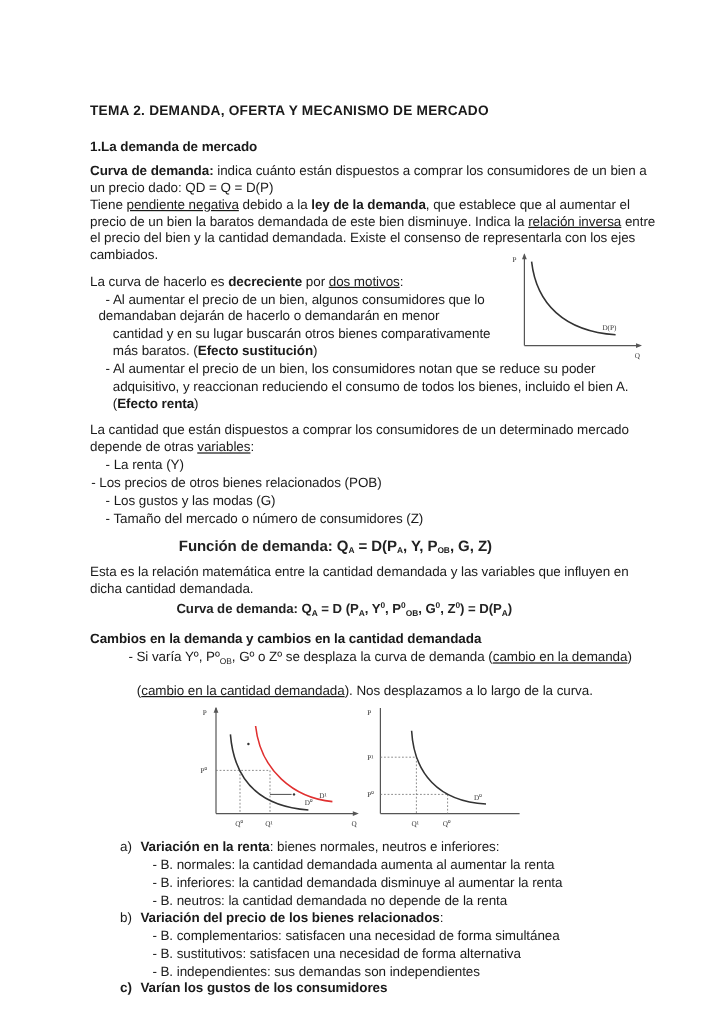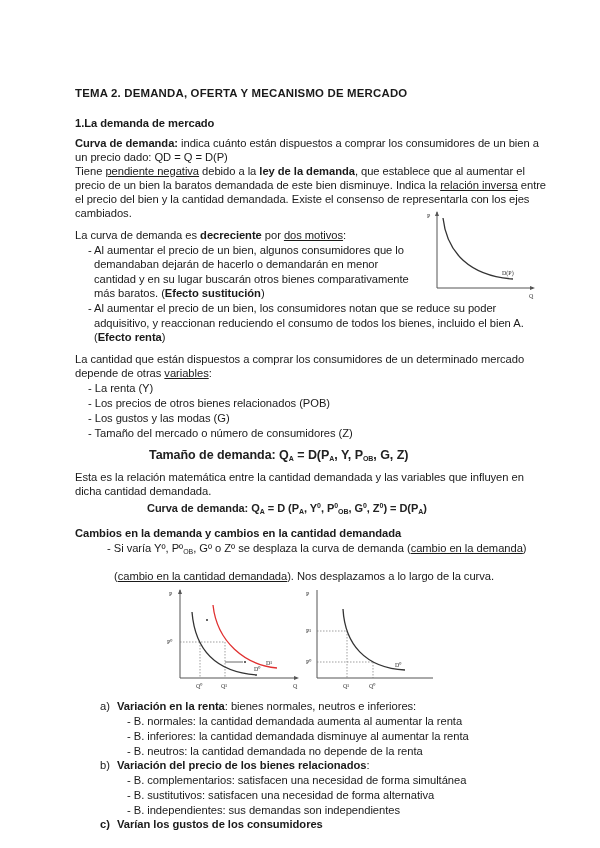--- a/index.html
+++ b/index.html
@@ -33,24 +33,24 @@
   <div class="ln" style="top:128px;">
     <span>Tiene </span><span class="u">pendiente negativa</span><span> debido a la </span><span class="b">ley de la demanda</span><span>, que establece que al aumentar el</span>
   </div>
   <div class="ln" style="top:142px;">
     <span>precio de un bien la baratos demandada de este bien disminuye. Indica la </span><span class="u">relación inversa</span><span> entre</span>
   </div>
   <div class="ln" style="top:156px;">el precio del bien y la cantidad demandada. Existe el consenso de representarla con los ejes</div>
   <div class="ln" style="top:170px;">cambiados.</div>
 
   <div class="ln" style="top:192px;">
-    <span>La curva de demanda es </span><span class="b">decreciente</span><span> por </span><span class="u">dos motivos</span><span>:</span>
+    <span>La curva de hacerlo es </span><span class="b">decreciente</span><span> por </span><span class="u">dos motivos</span><span>:</span>
   </div>
   <div class="ln" style="top:207px; left:88px;text-align:right;">- Al aumentar el precio de un bien, algunos consumidores que lo</div>
-  <div class="ln" style="top:221px; left:94px;text-align:center;">demandaban dejarán de hacerlo o demandarán en menor</div>
+  <div class="ln" style="top:221px; left:82px;text-align:center;">demandaban dejarán de hacerlo o demandarán en menor</div>
   <div class="ln" style="top:236px; left:94px;">cantidad y en su lugar buscarán otros bienes comparativamente</div>
   <div class="ln" style="top:250px; left:94px;">
     <span>más baratos. (</span><span class="b">Efecto sustitución</span><span>)</span>
   </div>
   <div class="ln" style="top:265px; left:88px;">- Al aumentar el precio de un bien, los consumidores notan que se reduce su poder</div>
   <div class="ln" style="top:280px; left:94px;">adquisitivo, y reaccionan reduciendo el consumo de todos los bienes, incluido el bien A.</div>
   <div class="ln" style="top:294px; left:94px;">
     <span>(</span><span class="b">Efecto renta</span><span>)</span>
   </div>
 
@@ -63,26 +63,26 @@
     <text x="104" y="90" font-size="6">Q</text>
     <path d="M18,10 C22,45 45,68 88,71" stroke="#333" stroke-width="1.3" fill="none"></path>
     <text x="77" y="67" font-size="6">D(P)</text>
   </svg>
 
   <div class="ln" style="top:316px;">La cantidad que están dispuestos a comprar los consumidores de un determinado mercado</div>
   <div class="ln" style="top:330px;">
     <span>depende de otras </span><span class="u">variables</span><span>:</span>
   </div>
   <div class="ln" style="top:345px; left:88px;">- La renta (Y)</div>
-  <div class="ln" style="top:360px; left:88px;text-align:right;">- Los precios de otros bienes relacionados (POB)</div>
+  <div class="ln" style="top:360px; left:76px;text-align:right;">- Los precios de otros bienes relacionados (POB)</div>
   <div class="ln" style="top:375px; left:88px;">- Los gustos y las modas (G)</div>
   <div class="ln" style="top:390px; left:88px;">- Tamaño del mercado o número de consumidores (Z)</div>
 
   <div class="ln formula" style="top:412px; left:149px;">
-    <span>Tamaño de demanda: Q</span><sub>A</sub><span> = D(P</span><sub>A</sub><span>, Y, P</span><sub>OB</sub><span>, G, Z)</span>
+    <span>Función de demanda: Q</span><sub>A</sub><span> = D(P</span><sub>A</sub><span>, Y, P</span><sub>OB</sub><span>, G, Z)</span>
   </div>
 
   <div class="ln" style="top:434px;">Esta es la relación matemática entre la cantidad demandada y las variables que influyen en</div>
   <div class="ln" style="top:448px;">dicha cantidad demandada.</div>
 
   <div class="ln formula2" style="top:465px; left:147px;">
     <span>Curva de demanda:  Q</span><sub>A</sub><span> = D (P</span><sub>A</sub><span>, Y</span><sup>0</sup><span>, P</span><sup>0</sup><sub>OB</sub><span>, G</span><sup>0</sup><span>, Z</span><sup>0</sup><span>) = D(P</span><sub>A</sub><span>)</span>
   </div>
 
   <div class="ln b" style="top:490px;">Cambios en la demanda y cambios en la cantidad demandada</div>

